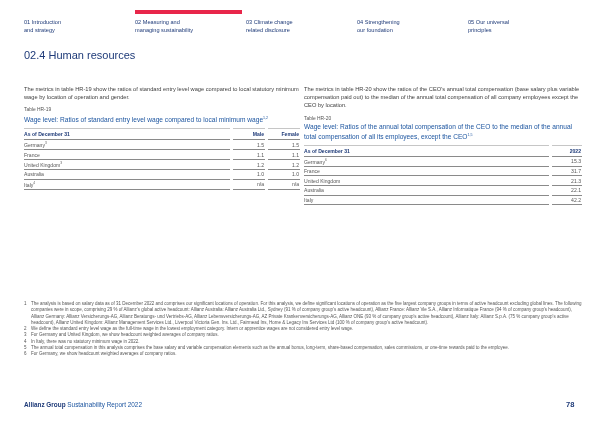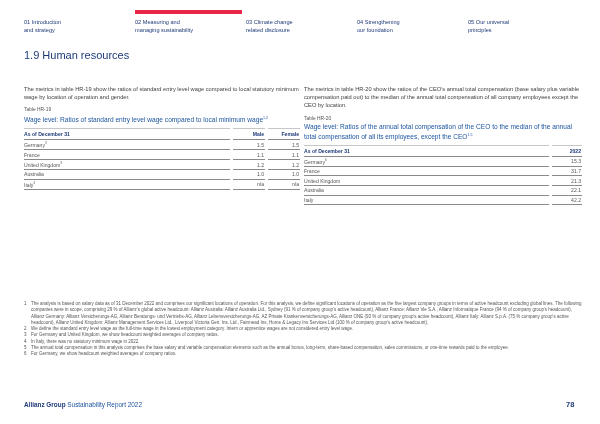--- a/index.html
+++ b/index.html
@@ -57,21 +57,21 @@
   <div class="nav-item" style="left:357px">
     <span class="nav-line">04 Strengthening</span>
     <span class="nav-line">our foundation</span>
   </div>
   <div class="nav-item" style="left:468px">
     <span class="nav-line">05 Our universal</span>
     <span class="nav-line">principles</span>
   </div>
 </div>
 
-<h1 class="page-title">1.9 Human resources</h1>
+<h1 class="page-title">02.4 Human resources</h1>
 
 <div class="col left">
   <p class="intro">The metrics in table HR-19 show the ratios of standard entry level wage compared to local statutory minimum wage by location of operation and gender.</p>
   <div class="table-id">Table HR-19</div>
   <div class="table-title"><span>Wage level: Ratios of standard entry level wage compared to local minimum wage</span><sup>1,2</sup></div>
   <table>
     <thead>
       <tr>
         <th>As of December 31</th>
         <th class="gapcol"></th>

